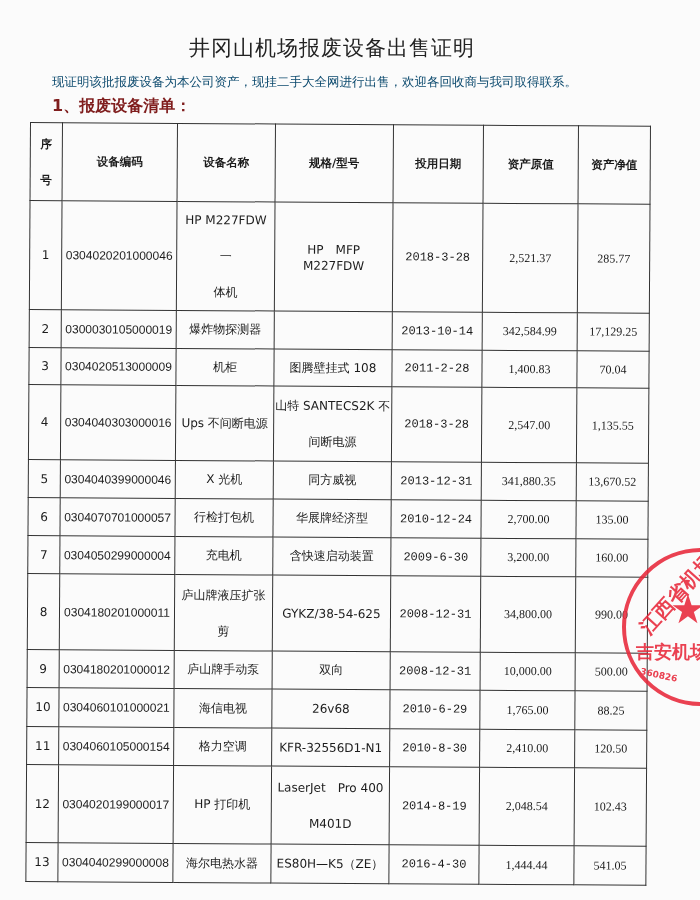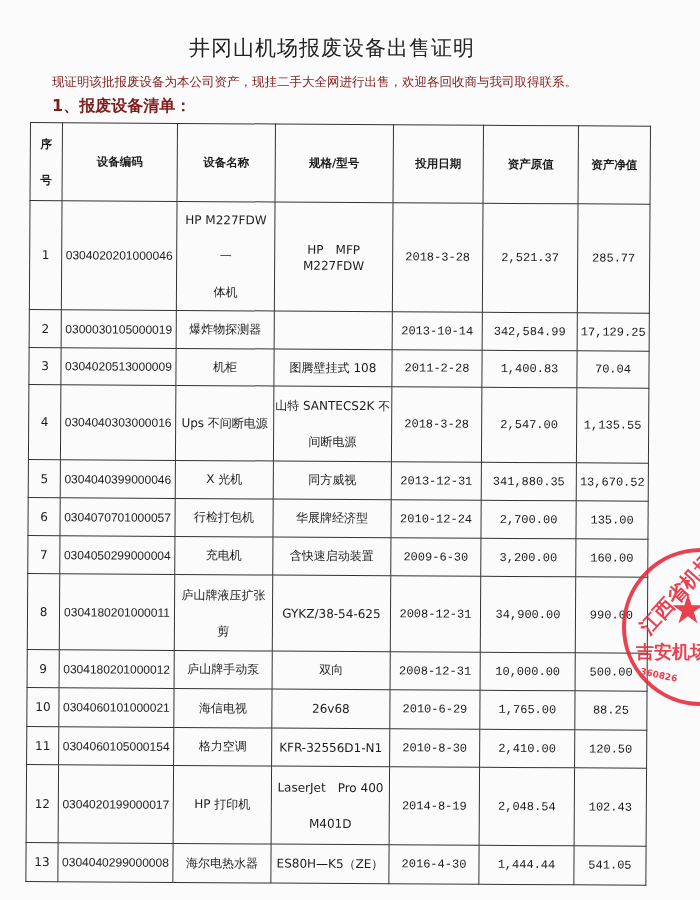--- a/index.html
+++ b/index.html
@@ -10,21 +10,21 @@
     color: #1c1c1c;
     position: relative;
   }
   .title {
     position: absolute; left: 0; top: 34px; width: 664px;
     text-align: center; font-family: "DejaVu Serif", serif;
     font-size: 21px; letter-spacing: 1px; color: #222;
   }
   .intro {
     position: absolute; left: 52px; top: 74px;
-    font-size: 12.5px; color: #7f1d1d; white-space: nowrap;
+    font-size: 12.5px; color: #0c4a6e; white-space: nowrap;
     font-family: "DejaVu Serif", serif;
   }
   .section {
     position: absolute; left: 52px; top: 96px;
     font-size: 16px; font-weight: bold; color: #7f1d1d;
   }
   table.equip {
     position: absolute; left: 30px; top: 122px;
     border-collapse: collapse; table-layout: fixed;
     transform: rotate(0.35deg); transform-origin: 0 0;
@@ -38,21 +38,21 @@
   table.equip th { font-weight: bold; font-size: 11.5px; }
   .c-seq { width: 32px; }
   .c-code { width: 115px; }
   .c-name { width: 98px; }
   .c-spec { width: 118px; }
   .c-date { width: 90px; }
   .c-orig { width: 95px; }
   .c-net { width: 72px; }
   td.num {
     text-align: right; padding-right: 10px;
-    font-family: Liberation Mono, monospace; font-size: 10.5px; margin-top: 39px;
+    font-family: Liberation Serif, serif; font-size: 10.5px; margin-top: 39px;
   }
   td.code { font-family: Liberation Sans, sans-serif; font-size: 12px; }
   td.date { font-family: Liberation Mono, monospace; font-size: 13px; }
   .twoline { line-height: 36px; }
   .seq-h { line-height: 36px; }
   .stamp {
     position: absolute; left: 622px; top: 548px;
     width: 150px; height: 150px; border-radius: 50%;
     border: 4px solid #e8283a; color: #e8283a;
     opacity: 0.88;
@@ -200,21 +200,21 @@
       <tr style="height: 76px;">
         <td>8</td>
         <td class="code">0304180201000011</td>
         <td>
           <div class="twoline"><span>庐山牌液压扩张</span><br><span>剪</span></div>
         </td>
         <td>
           <div class=""><span>GYKZ/38-54-625</span></div>
         </td>
         <td class="date">2008-12-31</td>
-        <td class="num">34,900.00</td>
+        <td class="num">34,800.00</td>
         <td class="num">990.00</td>
       </tr>
       <tr style="height: 38px;">
         <td>9</td>
         <td class="code">0304180201000012</td>
         <td>
           <div class=""><span>庐山牌手动泵</span></div>
         </td>
         <td>
           <div class=""><span>双向</span></div>

